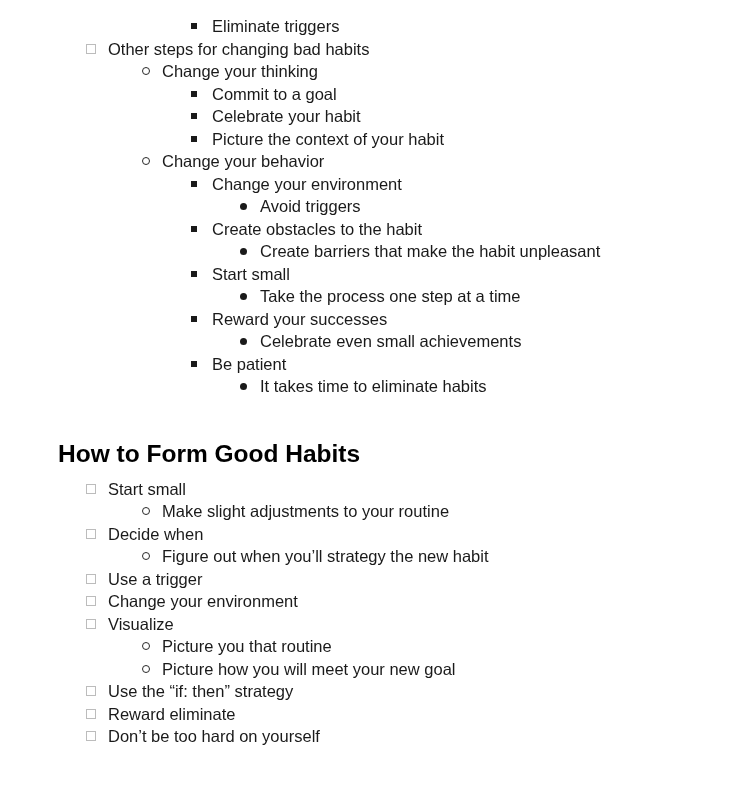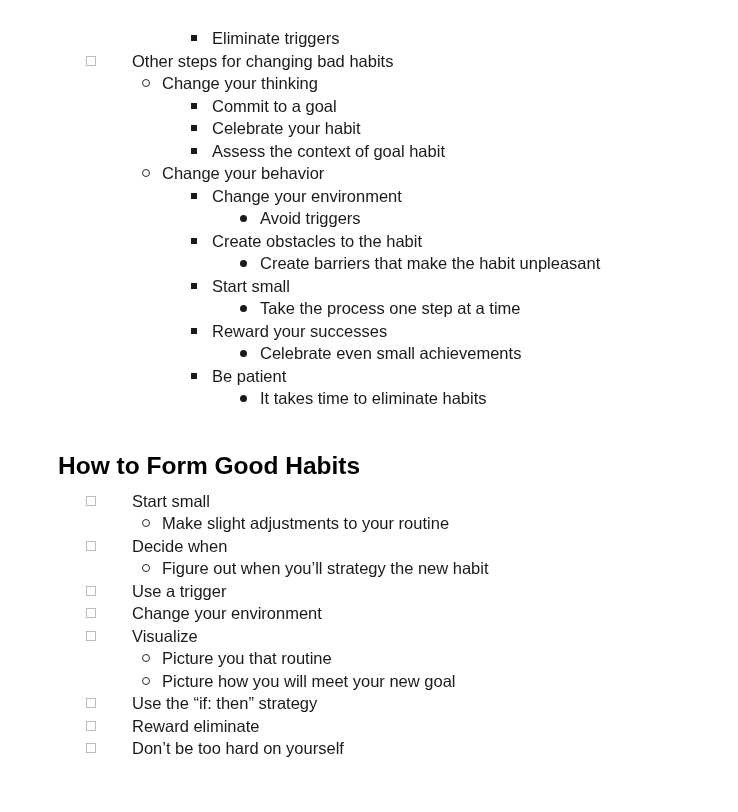--- a/index.html
+++ b/index.html
@@ -10,38 +10,38 @@
   body {
     width: 738px;
     height: 812px;
     overflow: hidden;
   }
   .page {
     font-family: "Liberation Sans", "DejaVu Sans", sans-serif;
     font-size: 16.5px;
     line-height: 22.5px;
     color: var(--text-color, #1a1a1a);
-    padding-top: 27px;
+    padding-top: 15px;
     width: 738px;
     box-sizing: border-box;
   }
   .heading {
     font-family: Liberation Sans, sans-serif;
     font-size: 24.5px;
     line-height: 32px;
     font-weight: bold;
     color: var(--heading-color, #000000);
     margin: 40px 0 8px 58px;
   }
   .li {
     display: flex;
     height: 22.5px;
     align-items: flex-start;
   }
-  .lvl1 { padding-left: 86px; gap: 24px; }
+  .lvl1 { padding-left: 86px; }
   .lvl2 { padding-left: 142px; }
   .lvl3 { padding-left: 191px; }
   .lvl4 { padding-left: 240px; }
   .bullet {
     flex: none;
     box-sizing: border-box;
     display: inline-block;
   }
   .b1 {
     width: 10px; height: 10px;
@@ -97,21 +97,21 @@
         <div class="li lvl3">
           <span class="bullet b3"></span>
           <span class="txt">Commit to a goal</span>
         </div>
         <div class="li lvl3">
           <span class="bullet b3"></span>
           <span class="txt">Celebrate your habit</span>
         </div>
         <div class="li lvl3">
           <span class="bullet b3"></span>
-          <span class="txt">Assess the context of goal habit</span>
+          <span class="txt">Picture the context of your habit</span>
         </div>
         <div class="li lvl2">
           <span class="bullet b2"></span>
           <span class="txt">Change your behavior</span>
         </div>
         <div class="li lvl3">
           <span class="bullet b3"></span>
           <span class="txt">Change your environment</span>
         </div>
         <div class="li lvl4">

